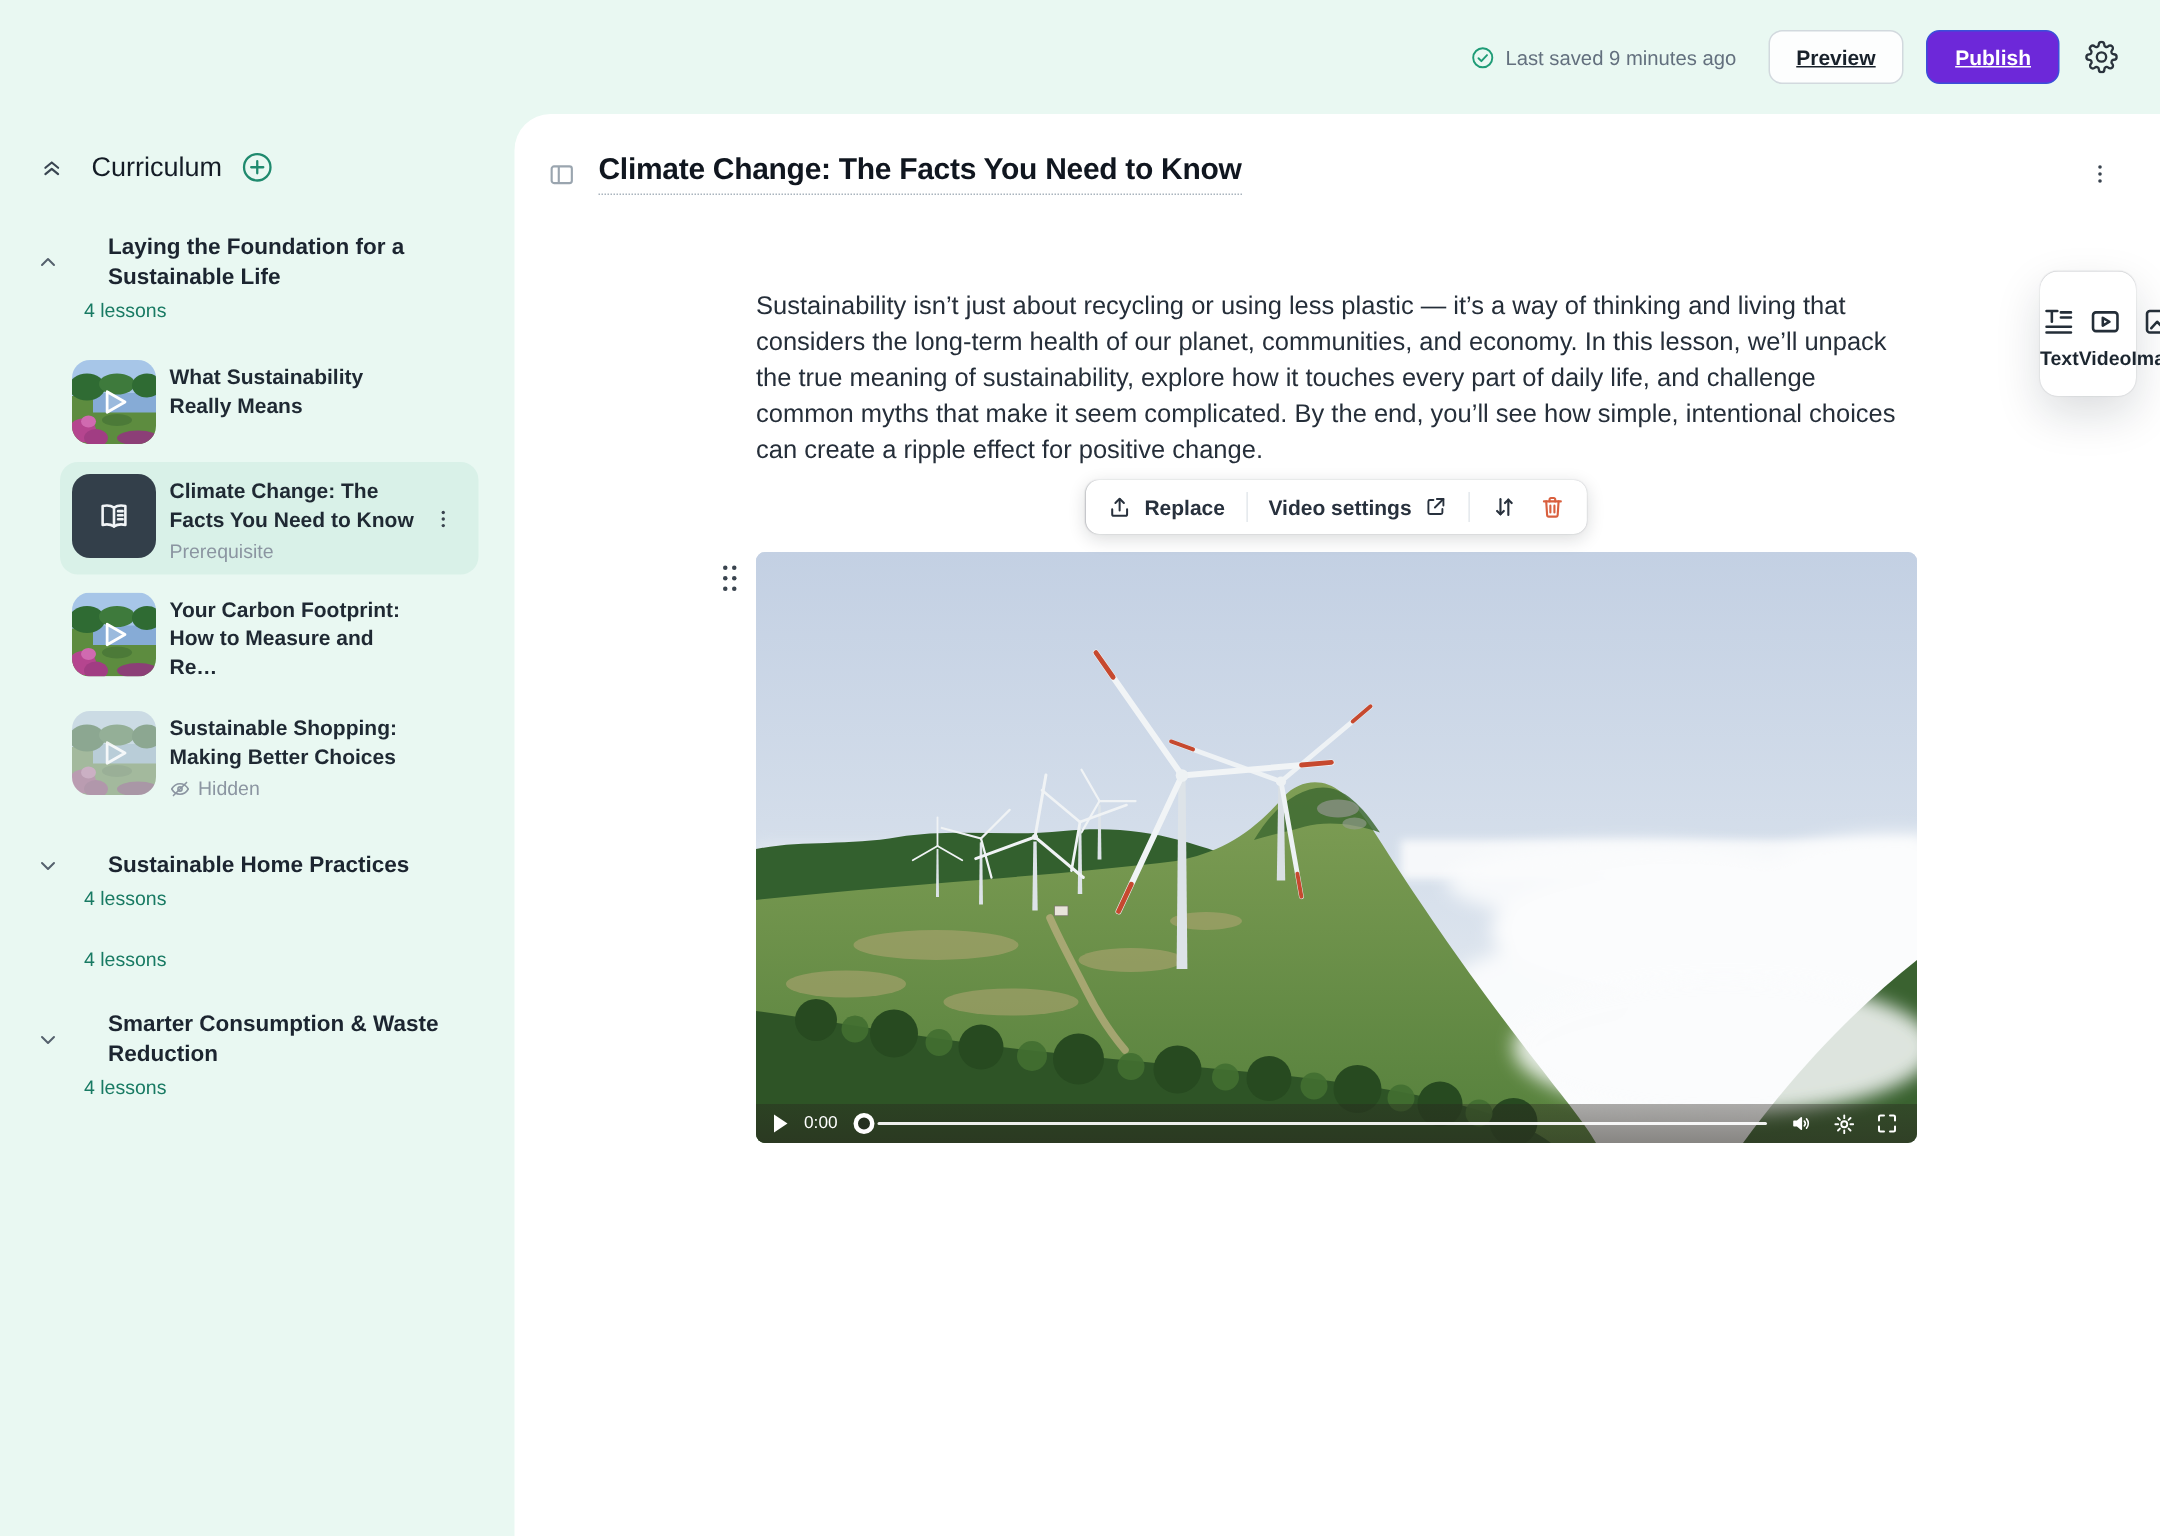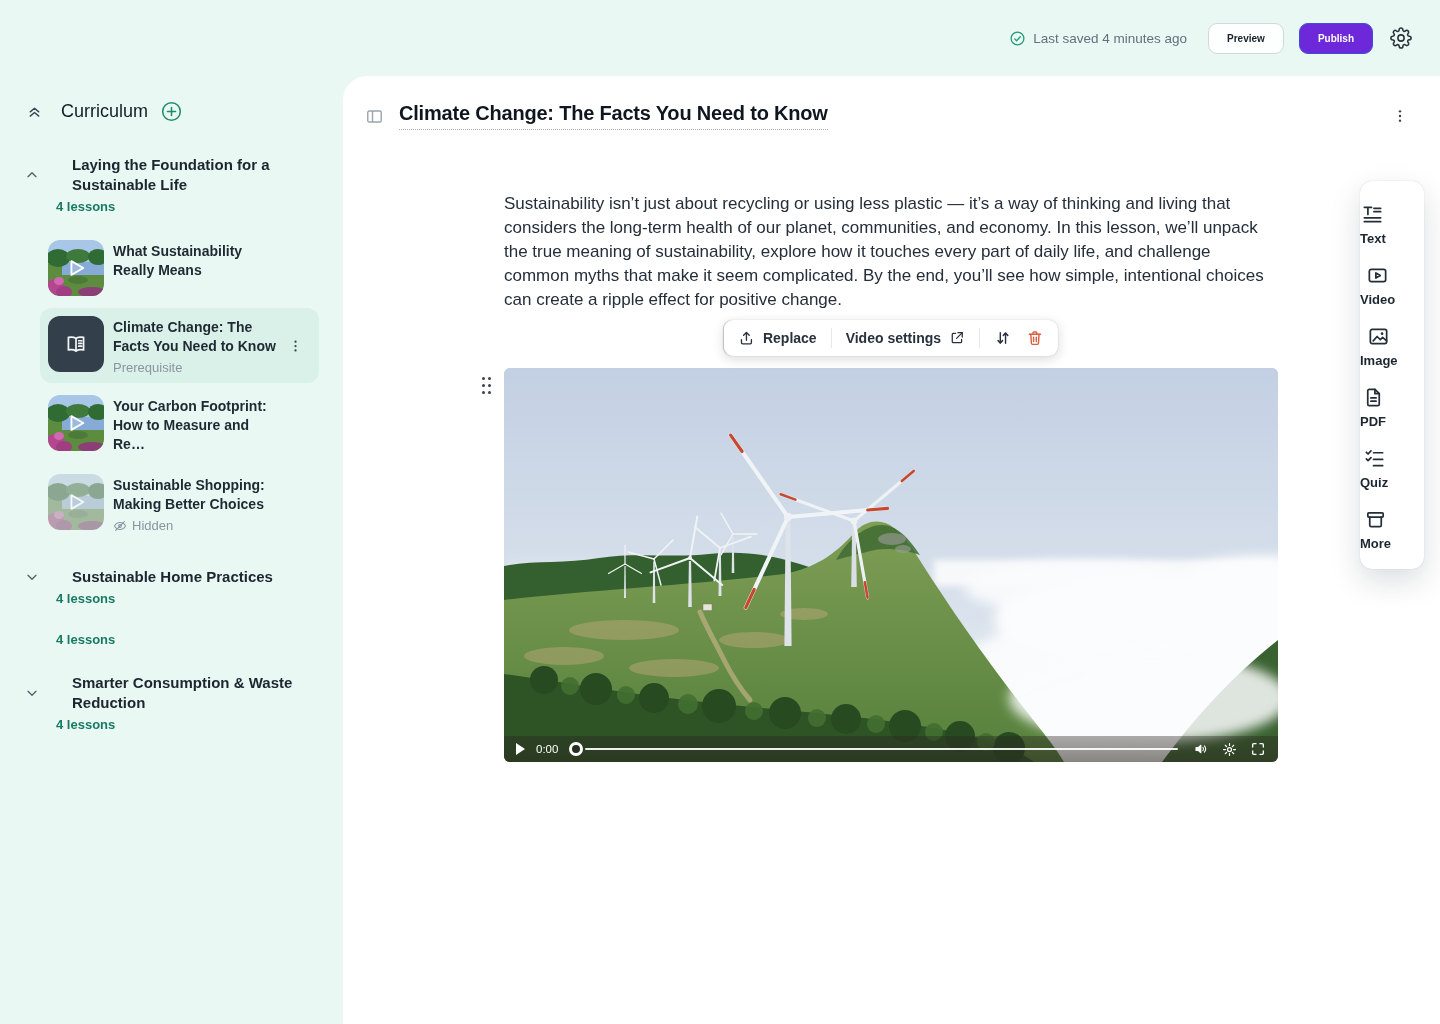--- a/index.html
+++ b/index.html
@@ -9,35 +9,35 @@
 
   
   .topbar { height:76px; display:flex; align-items:center; padding:0 26px 0 24px; }
   .tb-left { display:flex; align-items:center; gap:14px; }
   .icon-btn { background:none; border:none; cursor:pointer; display:flex; align-items:center; justify-content:center; padding:2px; }
   .course-title { font-size:18px; font-weight:700; color:#151d27; letter-spacing:-.2px;
                   border-bottom:1.5px dotted #a9b4bd; padding-bottom:3px; cursor:text; }
   .badge { background:#dfe7fb; color:#3b50d9; font-size:13px; font-weight:600; padding:4px 10px; border-radius:6px; }
   .tb-right { margin-left:auto; display:flex; align-items:center; gap:15px; }
   .saved { display:flex; align-items:center; gap:7px; color:#63707e; font-size:13.5px; margin-right:6px; }
-  .btn { font-family:inherit; font-size:10px; font-weight:600; border-radius:9px; padding:9px 18px; cursor:pointer; }
+  .btn { font-family:inherit; font-size:14px; font-weight:600; border-radius:9px; padding:9px 18px; cursor:pointer;text-decoration:underline; }
   .btn-preview { background:#fdfefe; border:1px solid #d2d9de; color:#18212b; }
   .btn-publish { background:#6d28d9; border:1px solid #3b4fd9; color:#fff; }
 
   
   .sidebar { position:absolute; left:0; top:76px; width:343px; bottom:0; padding:22px 16px 0; }
   .cur-header { display:flex; align-items:center; margin:0 0 30px 0; }
   .cur-header .chev { margin-left:8px; }
   .cur-title { font-size:18px; font-weight:400; color:#141c26; margin-left:16px; }
   .add-btn { margin-left:10px; }
   .section { margin-bottom:26px; }
   .sec-head { display:flex; align-items:center; cursor:pointer;gap:24px; }
   .sec-chevron { width:16px; margin:0 8px; flex-shrink:0; }
   .sec-title { font-size:15px; font-weight:600; line-height:20px; color:#1c2530; width:250px; }
-  .sec-count { margin:4px 0 0 40px; color:#187a63; font-size:13px; font-weight:700; }
+  .sec-count { margin:4px 0 0 40px; color:#187a63; font-size:13px; font-weight:400; }
   .lessons { margin-top:18px; }
   .lesson { display:flex; gap:9px; padding:8px; margin:0 0 4px 24px; width:279px; border-radius:12px; position:relative; cursor:pointer; }
   .lesson.selected { background:#d9f1e8; }
   .thumb { width:56px; height:56px; border-radius:12px; overflow:hidden; flex-shrink:0; position:relative; }
   .thumb.dim svg.scene { opacity:.55; filter:saturate(.6); }
   .thumb .play-ov { position:absolute; inset:0; display:flex; align-items:center; justify-content:center; }
   .tile-doc { width:56px; height:56px; border-radius:12px; background:#333f4a; display:flex; align-items:center; justify-content:center; flex-shrink:0; }
   .l-text { padding-top:2px; }
   .l-title { font-size:14px; font-weight:600; line-height:19px; color:#1f2933; width:166px; }
   .l-sub { margin-top:4px; font-size:13px; color:#8b95a1; display:flex; align-items:center; gap:5px; }
@@ -68,37 +68,37 @@
   .vplay { width:0; height:0; border-left:9px solid #fff; border-top:6px solid transparent; border-bottom:6px solid transparent; cursor:pointer; }
   .vtime { color:#fff; font-size:11.5px; margin:0 2px; }
   .knob { width:14px; height:14px; border:3px solid #fff; background:rgba(30,30,30,.4); border-radius:50%; cursor:pointer; flex-shrink:0; }
   .track { flex:1; height:2.5px; background:rgba(255,255,255,.92); border-radius:2px; margin-left:-7px; cursor:pointer; }
   .vctrl { display:flex; align-items:center; gap:13px; margin-left:6px; }
   .vctrl .icon-btn { padding:0; }
 
   
   .float-toolbar { position:absolute; left:1360px; top:181px; width:64px; background:#fff; border-radius:12px;
                    box-shadow:0 12px 30px rgba(15,25,40,.15), 0 0 1px rgba(15,25,40,.25);
-                   padding:13px 0 9px; display:flex; flex-direction:column; align-items:flex-start; }
+                   padding:13px 0 9px; display:flex; flex-direction:row; align-items:center; }
   .ft-item { display:flex; flex-direction:column; align-items:center; gap:5px; margin:9px 0; cursor:pointer; background:none; border:none; font-family:inherit; }
   .ft-label { font-size:13px; font-weight:600; color:#1c2630; }
 </style>
 </head>
 <body>
 
 <header class="topbar">
   <div class="tb-right">
     <div class="saved">
       <span>
         <svg width="17" height="17" viewBox="0 0 24 24" fill="none" stroke="#1f9c77" stroke-width="1.8" stroke-linecap="round" stroke-linejoin="round">
             <circle cx="12" cy="12" r="9"></circle>
             <path d="M8 12.5l2.7 2.7 5.3-5.7"></path>
           </svg>
       </span>
-      <span>Last saved 4 minutes ago</span>
+      <span>Last saved 9 minutes ago</span>
     </div>
     <button class="btn btn-preview">Preview</button>
     <button class="btn btn-publish">Publish</button>
     <button class="icon-btn">
       <span>
         <svg width="22" height="22" viewBox="0 0 24 24" fill="none" stroke="#2a333d" stroke-width="1.7" stroke-linecap="round" stroke-linejoin="round">
             <circle cx="12" cy="12" r="3.4"></circle>
             <path d="M19.4 15a1.65 1.65 0 0 0 .33 1.82l.06.06a2 2 0 1 1-2.83 2.83l-.06-.06a1.65 1.65 0 0 0-1.82-.33 1.65 1.65 0 0 0-1 1.51V21a2 2 0 1 1-4 0v-.09A1.65 1.65 0 0 0 9 19.4a1.65 1.65 0 0 0-1.82.33l-.06.06a2 2 0 1 1-2.83-2.83l.06-.06a1.65 1.65 0 0 0 .33-1.82 1.65 1.65 0 0 0-1.51-1H3a2 2 0 1 1 0-4h.09A1.65 1.65 0 0 0 4.6 9a1.65 1.65 0 0 0-.33-1.82l-.06-.06a2 2 0 1 1 2.83-2.83l.06.06a1.65 1.65 0 0 0 1.82.33H9a1.65 1.65 0 0 0 1-1.51V3a2 2 0 1 1 4 0v.09a1.65 1.65 0 0 0 1 1.51 1.65 1.65 0 0 0 1.82-.33l.06-.06a2 2 0 1 1 2.83 2.83l-.06.06a1.65 1.65 0 0 0-.33 1.82V9a1.65 1.65 0 0 0 1.51 1H21a2 2 0 1 1 0 4h-.09a1.65 1.65 0 0 0-1.51 1z"></path>
           </svg>
       </span>

